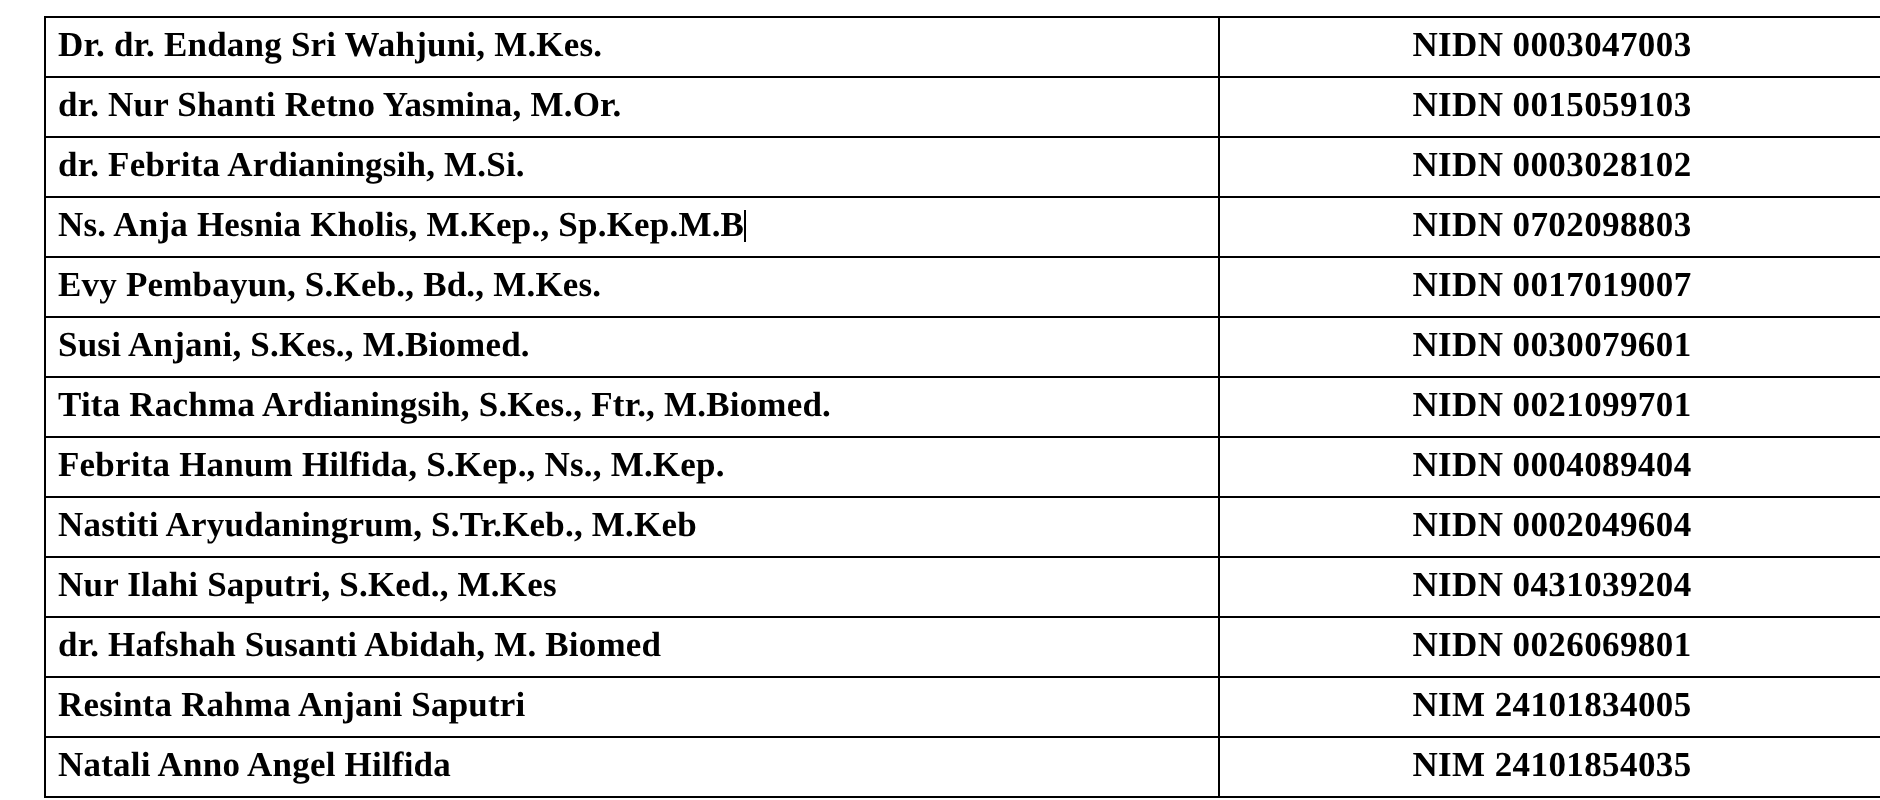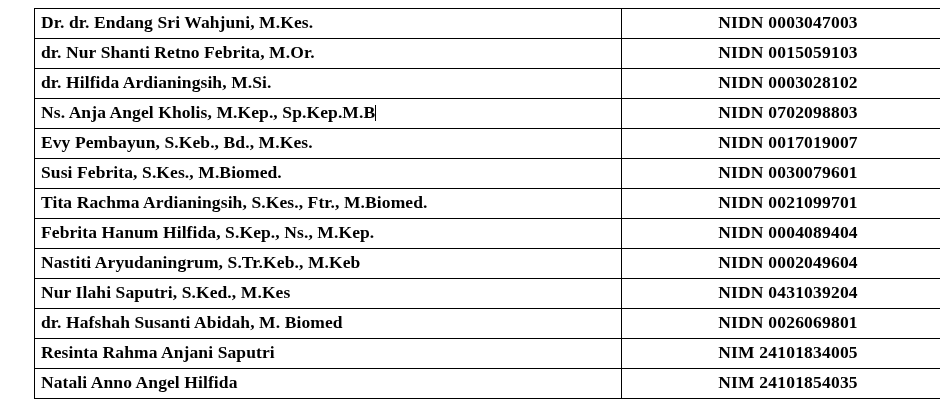--- a/index.html
+++ b/index.html
@@ -12,21 +12,20 @@
     height: 400px;
     font-family: "Liberation Serif", serif;
     color: #000000;
     overflow: hidden;
   }
   .doc-area {
     position: absolute;
     left: 22px;
     top: 8px;
     width: 896px;
-    margin-left: 12px;
   }
   table.roster {
     border-collapse: collapse;
     width: 896px;
     table-layout: fixed;
   }
   table.roster td {
     border: 1px solid #000000;
     font-size: 17.5px;
     font-weight: bold;
@@ -61,37 +60,37 @@
 <body>
 
 <div class="doc-area">
   <table class="roster">
     <tbody>
       <tr>
         <td class="name-cell">Dr. dr. Endang Sri Wahjuni, M.Kes.</td>
         <td class="id-cell">NIDN 0003047003</td>
       </tr>
       <tr>
-        <td class="name-cell">dr. Nur Shanti Retno Febrita, M.Or.</td>
+        <td class="name-cell">dr. Nur Shanti Retno Yasmina, M.Or.</td>
         <td class="id-cell">NIDN 0015059103</td>
       </tr>
       <tr>
-        <td class="name-cell">dr. Hilfida Ardianingsih, M.Si.</td>
+        <td class="name-cell">dr. Febrita Ardianingsih, M.Si.</td>
         <td class="id-cell">NIDN 0003028102</td>
       </tr>
       <tr>
-        <td class="name-cell"><span>Ns. Anja Angel Kholis, M.Kep., Sp.Kep.M.B</span><span class="caret"></span></td>
+        <td class="name-cell"><span>Ns. Anja Hesnia Kholis, M.Kep., Sp.Kep.M.B</span><span class="caret"></span></td>
         <td class="id-cell">NIDN 0702098803</td>
       </tr>
       <tr>
         <td class="name-cell">Evy Pembayun, S.Keb., Bd., M.Kes.</td>
         <td class="id-cell">NIDN 0017019007</td>
       </tr>
       <tr>
-        <td class="name-cell">Susi Febrita, S.Kes., M.Biomed.</td>
+        <td class="name-cell">Susi Anjani, S.Kes., M.Biomed.</td>
         <td class="id-cell">NIDN 0030079601</td>
       </tr>
       <tr>
         <td class="name-cell">Tita Rachma Ardianingsih, S.Kes., Ftr., M.Biomed.</td>
         <td class="id-cell">NIDN 0021099701</td>
       </tr>
       <tr>
         <td class="name-cell">Febrita Hanum Hilfida, S.Kep., Ns., M.Kep.</td>
         <td class="id-cell">NIDN 0004089404</td>
       </tr>

